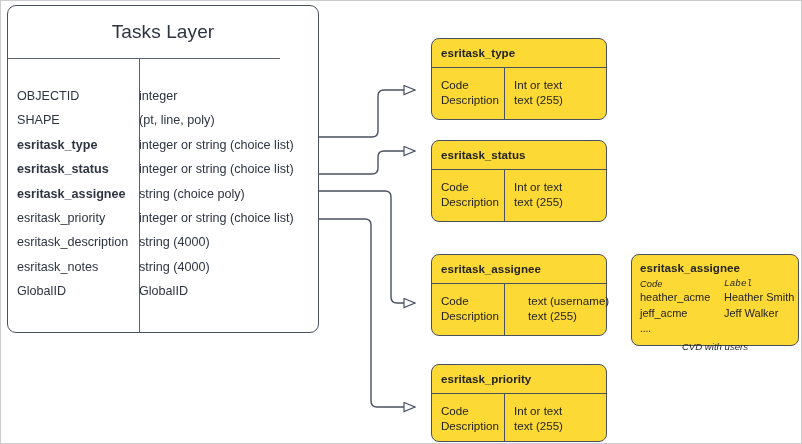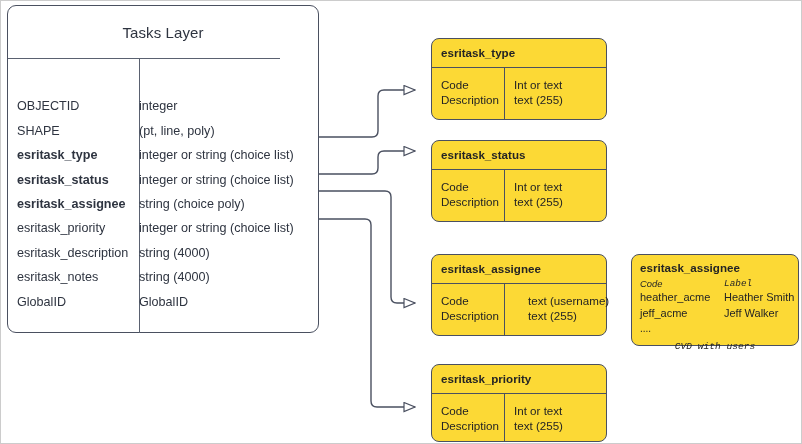--- a/index.html
+++ b/index.html
@@ -21,35 +21,35 @@
   
   #main-table{
     left:6px;top:4px;width:312px;height:328px;
     background:#ffffff;
     border:1.4px solid #4a5060;
     border-radius:9px;
   }
   #main-title{
     position:absolute;left:0;top:0;width:100%;height:52px;
     display:flex;align-items:center;justify-content:center;
-    font-size:15px;color:#2e3440;letter-spacing:.1px;
+    font-size:19px;color:#2e3440;letter-spacing:.1px;
   }
   #main-head-rule{
     position:absolute;left:0;top:52px;width:272px;height:0;
     border-top:1.6px solid #5a6170;
   }
   #main-col-rule{
     position:absolute;left:131px;top:53px;width:0;bottom:-1px;
     border-left:1.6px solid #5a6170;
   }
   #main-rows{
     position:absolute;left:0;top:53px;right:0;bottom:0;
     padding-top:30px;box-sizing:border-box;
   }
-  .row{height:24.4px;display:flex;align-items:flex-end;}
+  .row{height:24.4px;display:flex;align-items:flex-start;}
   .cell-name{
     width:131px;box-sizing:border-box;padding-left:9px;
     font-size:12.6px;color:#2e3440;white-space:nowrap;
   }
   .cell-name.bold{font-weight:bold;}
   .cell-type{
     flex:1;box-sizing:border-box;
     font-size:12.6px;color:#2e3440;white-space:nowrap;
   }
 
@@ -83,21 +83,21 @@
     font-size:11.6px;font-weight:bold;color:#242424;
   }
   .cvd-hdr{
     position:absolute;font-size:9.4px;font-style:italic;color:#242424;
   }
   .cvd-val{
     position:absolute;font-size:11px;color:#242424;white-space:nowrap;
   }
   #cvd-caption{
     position:absolute;left:630px;top:340px;width:168px;
-    text-align:center;font-size:9.6px;font-style:italic;color:#242424;font-family:Liberation Mono, monospace;
+    text-align:center;font-size:9.6px;font-style:italic;color:#242424;
   }
 
   svg#links{position:absolute;left:0;top:0;width:802px;height:444px;pointer-events:none;}
 </style>
 </head>
 <body>
 
 <div id="canvas">
 
   <div class="node" id="main-table">

